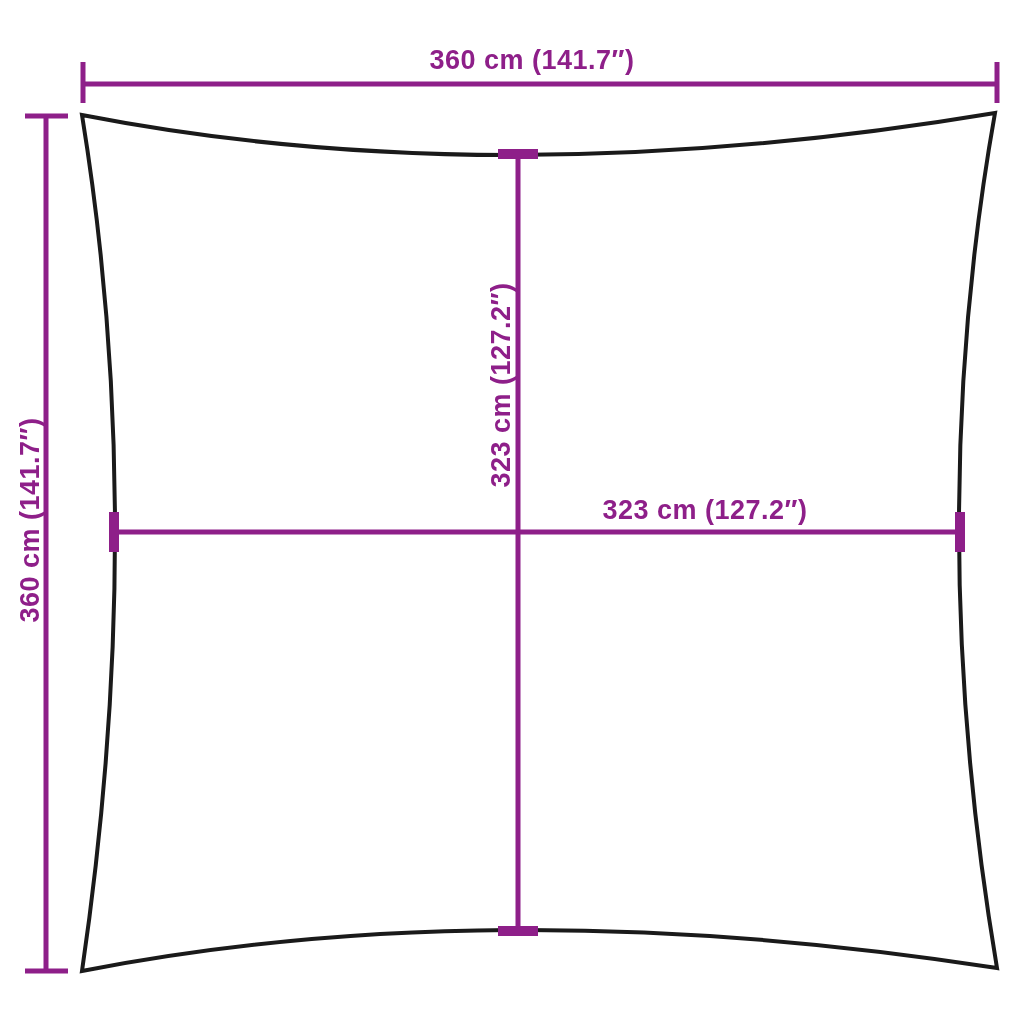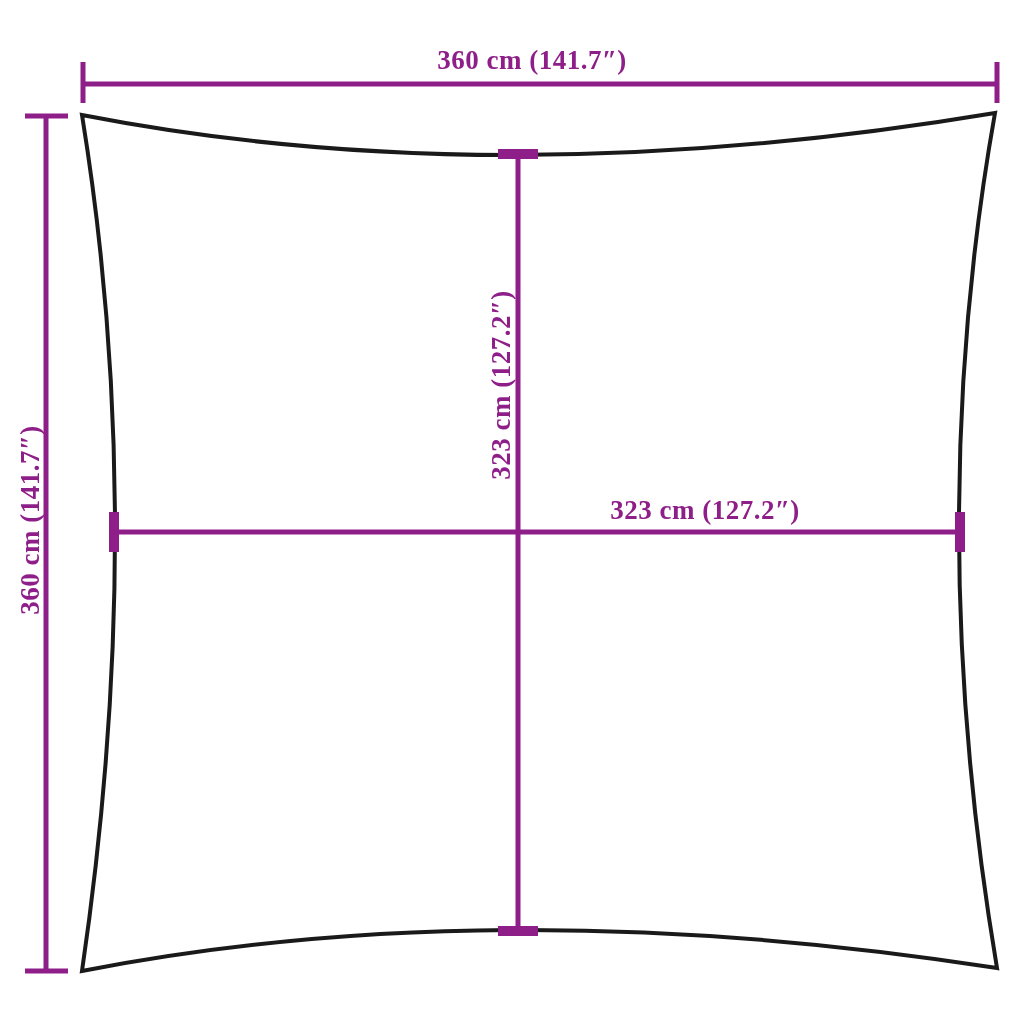--- a/index.html
+++ b/index.html
@@ -5,21 +5,21 @@
   html, body {
     margin: 0;
     padding: 0;
   }
   .stage {
     position: relative;
     width: 1024px;
     height: 1024px;
     background: var(--color-background, #ffffff);
     overflow: hidden;
-    font-family: Liberation Serif, serif;
+    font-family: Liberation Sans, sans-serif;
   }
   .diagram-svg {
     position: absolute;
     left: 0;
     top: 0;
     width: 1024px;
     height: 1024px;
     display: block;
   }
   .sail {

